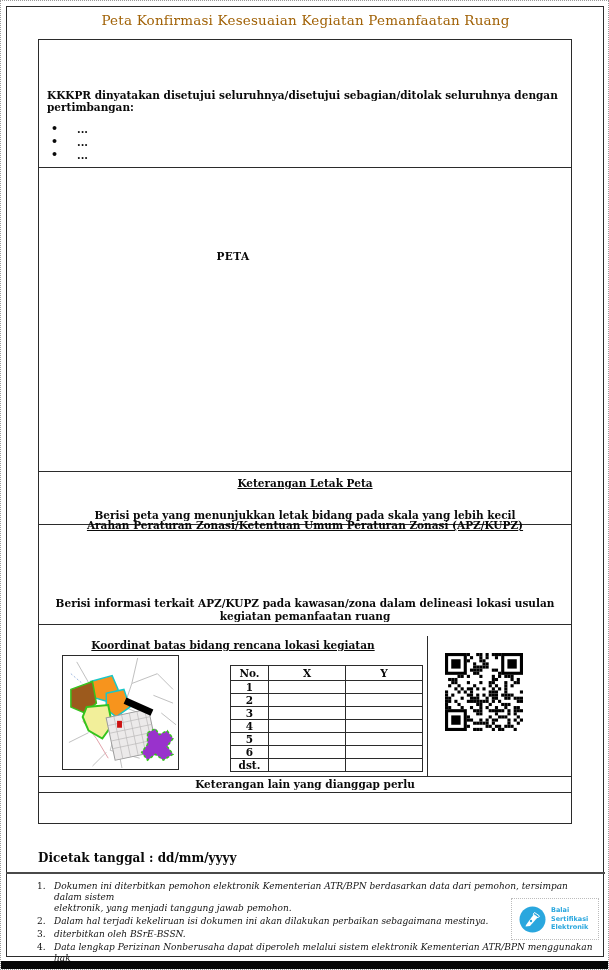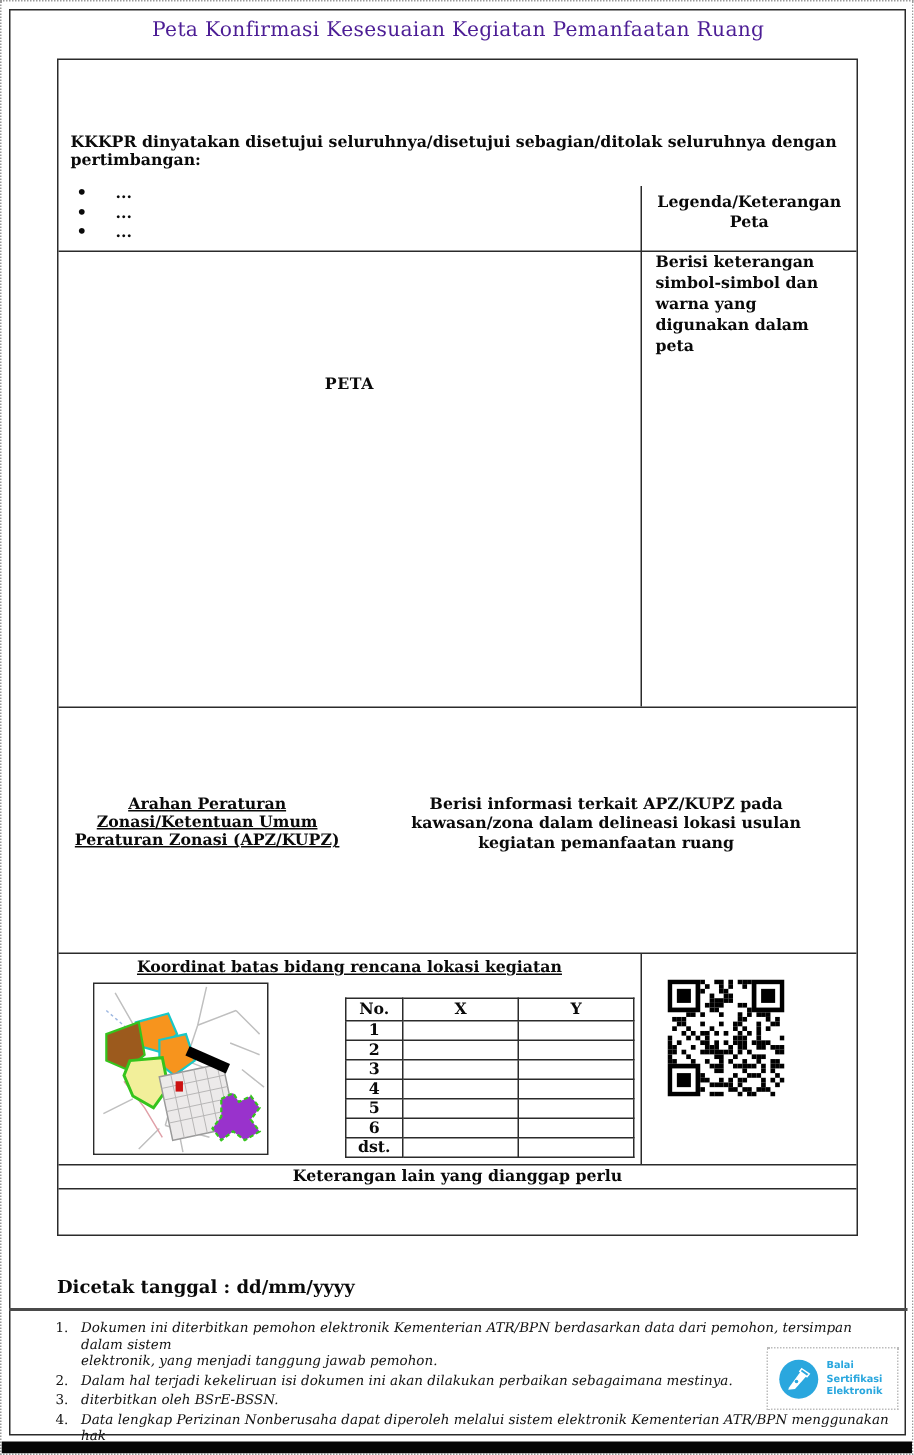--- a/index.html
+++ b/index.html
@@ -10,21 +10,21 @@
     border:1px dotted #9a9a9a; overflow:hidden;
   }
   .page-border {
     position:absolute; left:5px; top:5px; width:598px; height:951px;
     border:1px solid #2b2b2b; background:#fff;
   }
   .bottom-bar { position:absolute; left:0; bottom:0; width:609px; height:8px; background:#060606; }
 
   .doc-title {
     position:absolute; left:0; top:11px; width:609px; text-align:center;
-    font-size:13.5px; letter-spacing:.2px; color:#4c1d95;
+    font-size:13.5px; letter-spacing:.2px; color:#a16207;
   }
 
   .doc-table {
     position:absolute; left:37px; top:38px; width:534px; height:785px;
     border:1px solid #2b2b2b; font-size:10.5px; font-weight:bold;
   }
   .row { position:absolute; left:0; width:532px; border-bottom:1px solid #2b2b2b; }
 
   .row-decision { top:0; height:84px; padding:5px 8px;margin-top:44px; }
   .decision-bullets { margin-top:9px; list-style:none; }
@@ -32,21 +32,21 @@
   .bullet-dot { width:30px; padding-left:4px; font-size:11px; }
 
   .row-map { top:84px; height:348px; display:flex; }
   .peta-cell { width:388px; height:100%; position:relative; }
   .peta-label { position:absolute; left:0; top:126px; width:100%; text-align:center; letter-spacing:.4px; }
   .legend-cell { width:144px; height:100%; border-left:1px solid #2b2b2b; padding:5px 9px; }
   .legend-title { text-align:center; line-height:13px; }
   .legend-body { margin-top:13px; line-height:14px; }
 
   .row-letak { top:432px; height:53px; display:flex; flex-direction:column; justify-content:space-between; padding:5px 0 2px 0; }
-  .row-apz   { top:485px; height:111px; display:flex; justify-content:space-between; padding:5px 0 1px 0; }
+  .row-apz   { top:474px; height:111px; display:flex; flex-direction:column; justify-content:space-between; padding:5px 0 1px 0; }
   .sec-title { text-align:center; text-decoration:underline; }
   .sec-body  { text-align:center; line-height:13px; }
   .row-apz .sec-body { padding:0 14px; }
 
   .row-koordinat { top:596px; height:141px; display:flex; }
   .koor-left { width:388px; height:100%; position:relative; }
   .koor-title { position:absolute; top:3px; left:0; width:100%; text-align:center; text-decoration:underline; }
   .map-thumb { position:absolute; left:23px; top:19px; width:117px; height:115px; border:1px solid #2b2b2b; background:#fff; }
   .coord-table { position:absolute; left:191px; top:29px; border-collapse:collapse; }
   .coord-table td { border:1px solid #2b2b2b; text-align:center; font-weight:bold; font-size:10.5px; padding:0; }
@@ -96,26 +96,26 @@
           <span class="bullet-dot">•</span>
           <span>...</span>
         </li>
       </ul>
     </div>
 
     <div class="row row-map">
       <div class="peta-cell">
         <div class="peta-label">PETA</div>
       </div>
-      <div class="legend-cell">
-        <div class="legend-title">Legenda/Keterangan Peta</div>
-        <div class="legend-body">Berisi keterangan simbol-simbol dan warna yang digunakan dalam peta</div>
-      </div>
-    </div>
-
+    </div>
+
+    <div class="row row-letak">
+      <div class="sec-title">Keterangan Letak Peta</div>
+      <div class="sec-body">Berisi peta yang menunjukkan letak bidang pada skala yang lebih kecil</div>
+    </div>
 
     <div class="row row-apz">
       <div class="sec-title">Arahan Peraturan Zonasi/Ketentuan Umum Peraturan Zonasi (APZ/KUPZ)</div>
       <div class="sec-body">Berisi informasi terkait APZ/KUPZ pada kawasan/zona dalam delineasi lokasi usulan kegiatan pemanfaatan ruang</div>
     </div>
 
     <div class="row row-koordinat">
       <div class="koor-left">
         <div class="koor-title">Koordinat batas bidang rencana lokasi kegiatan</div>
 

